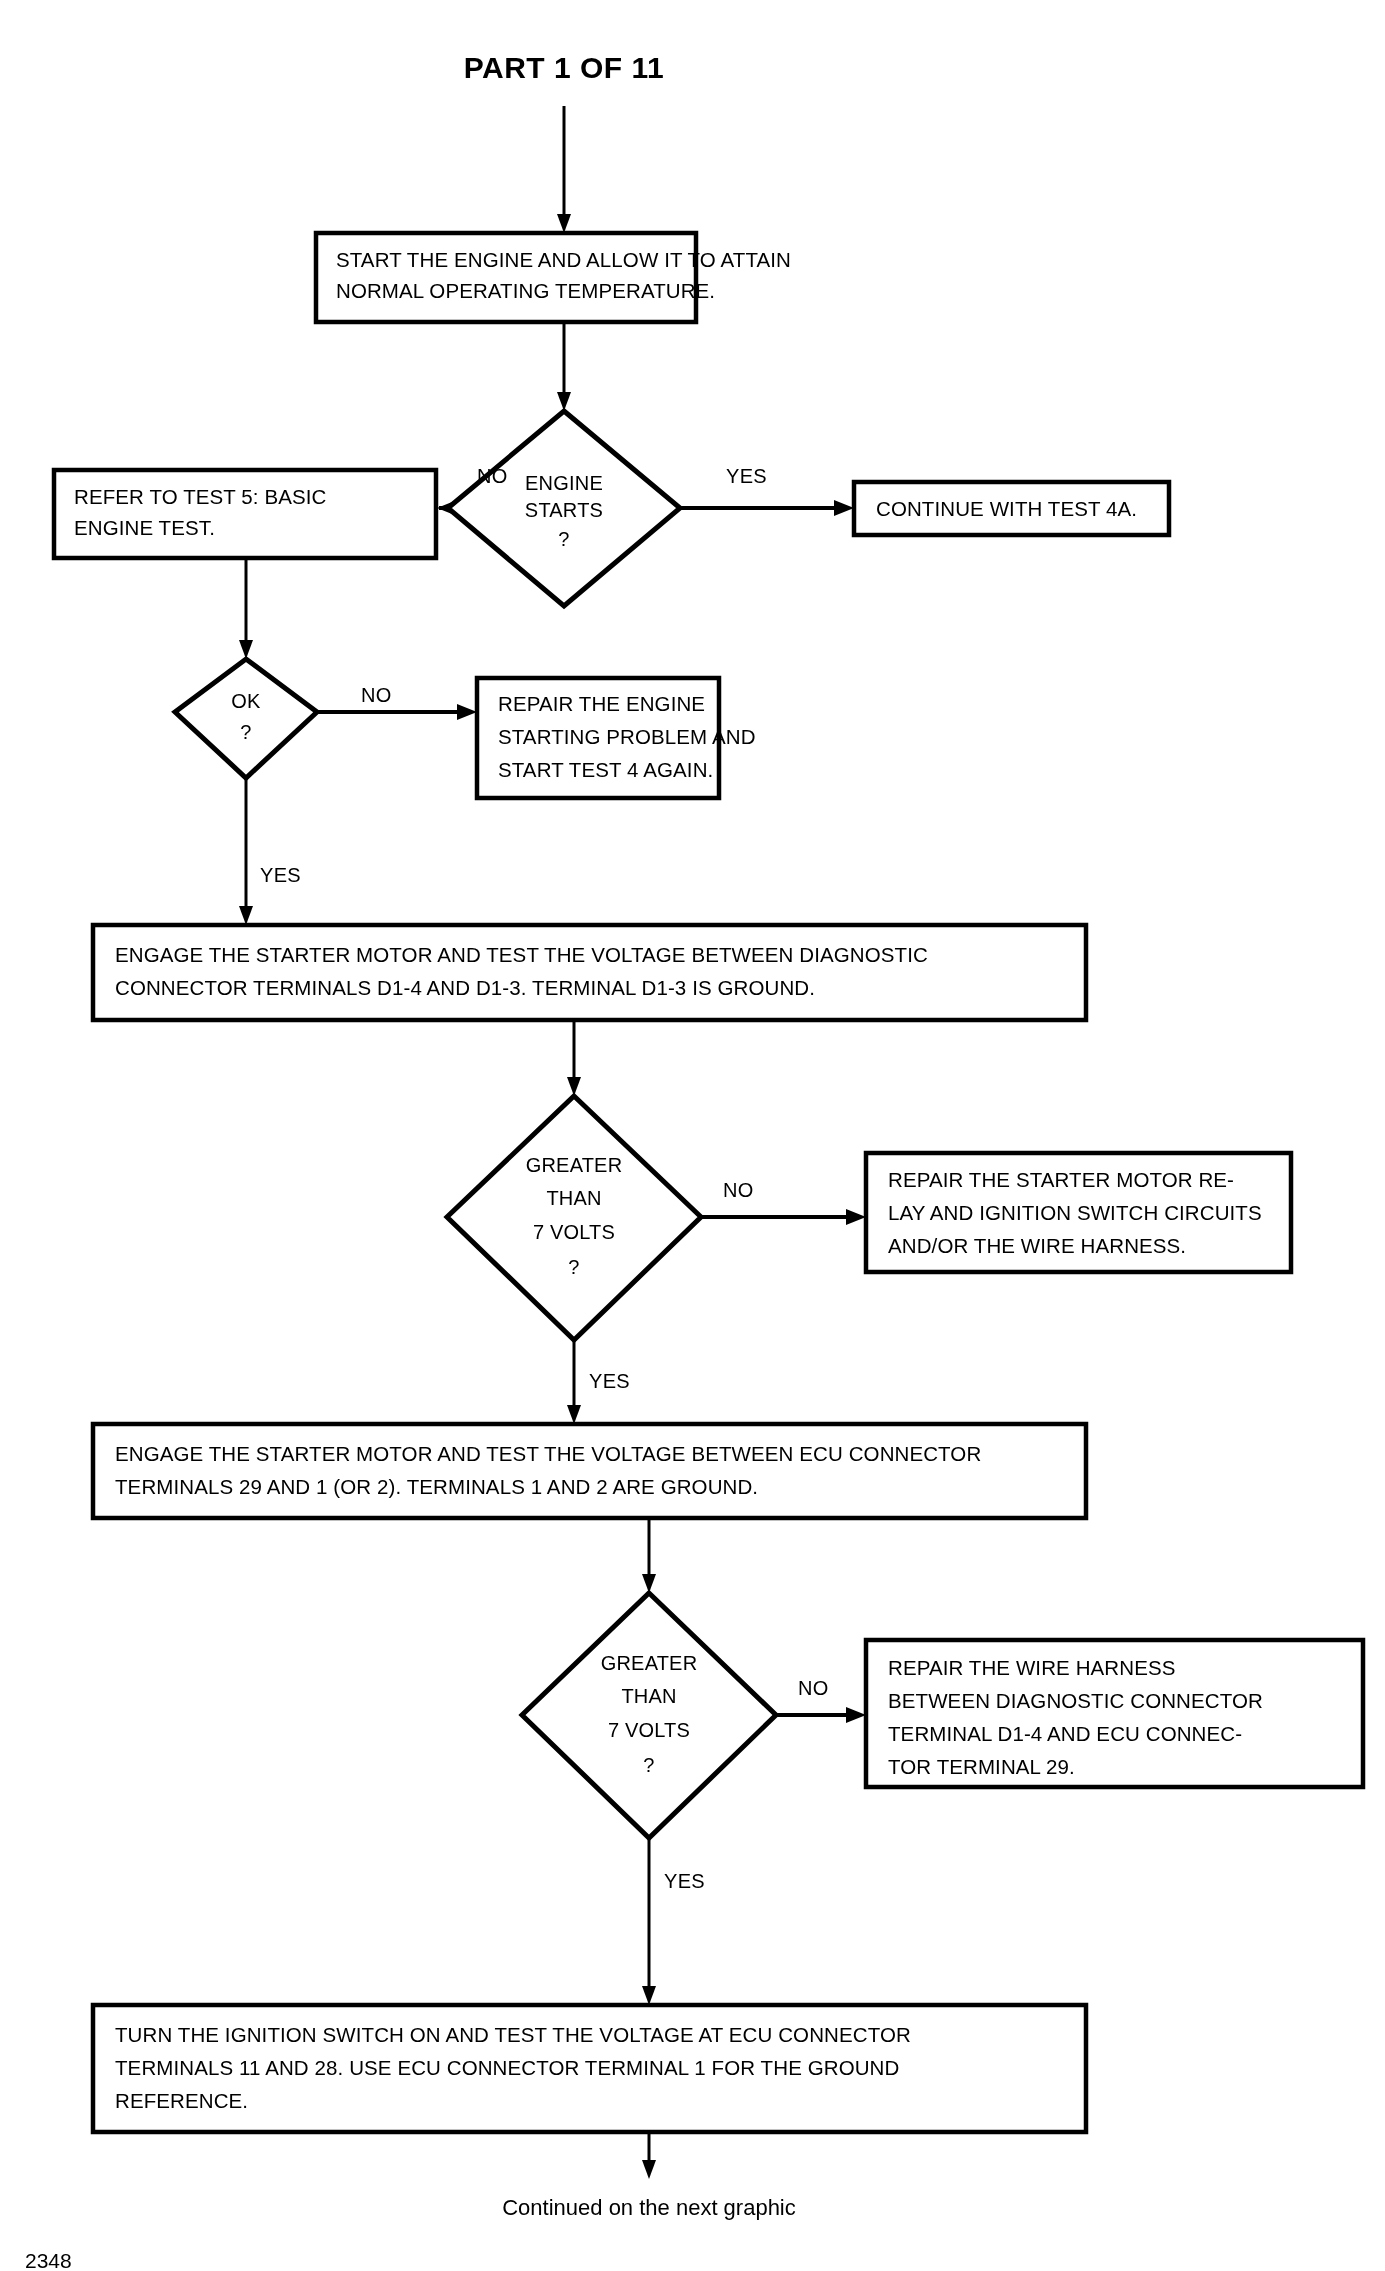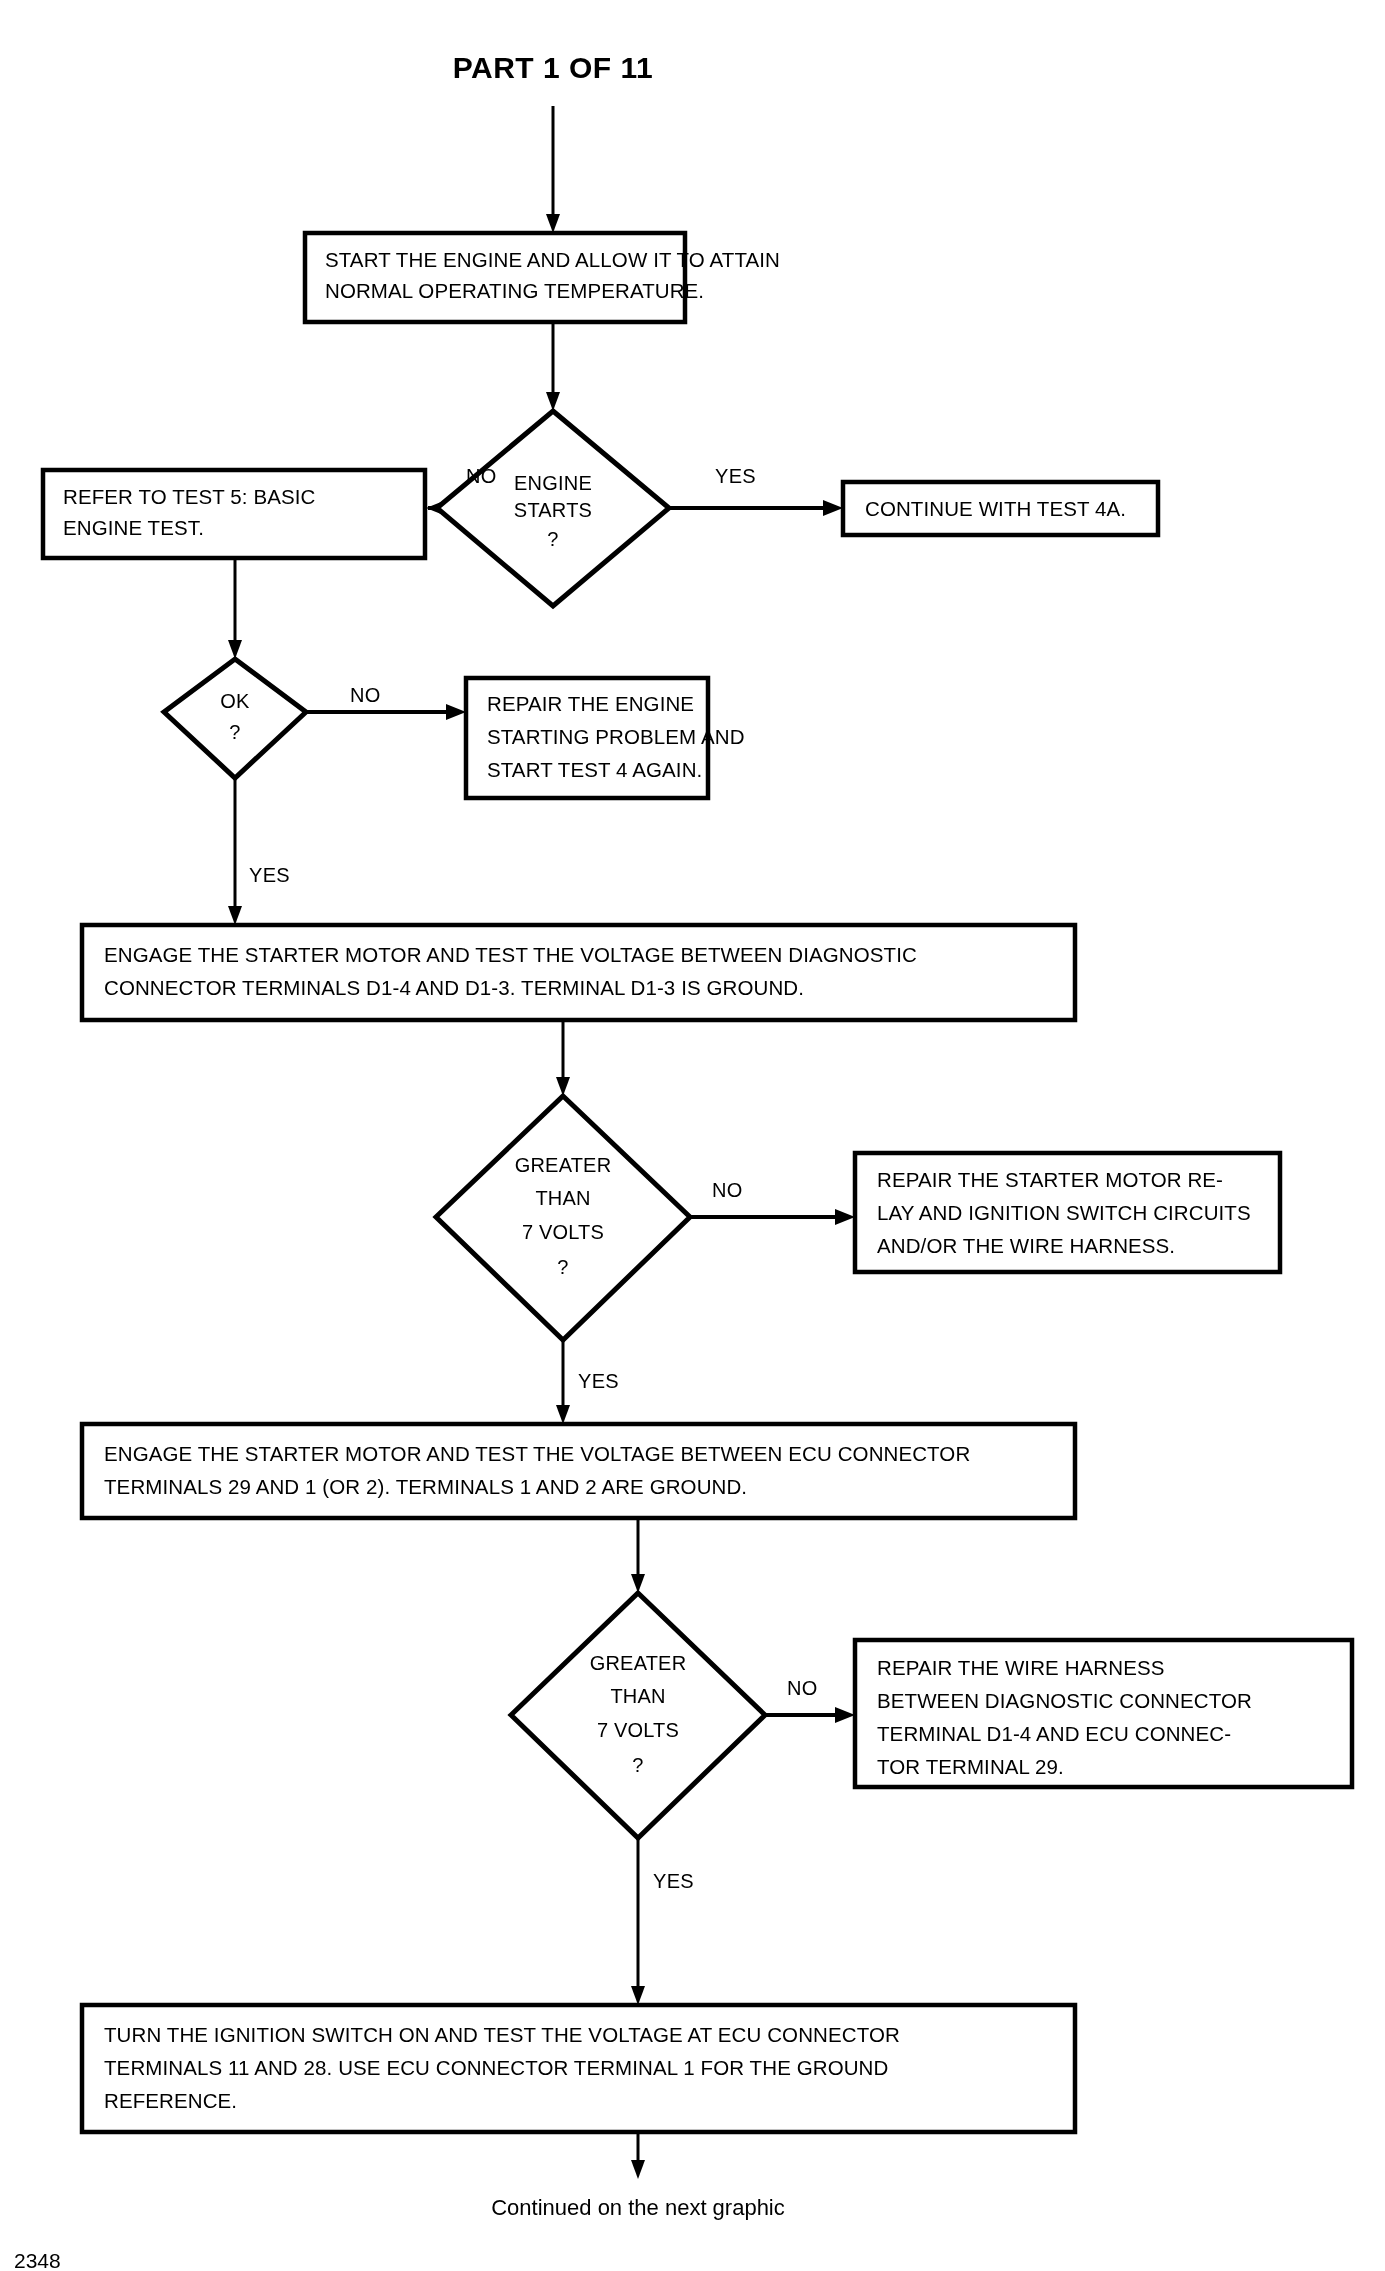--- a/index.html
+++ b/index.html
@@ -9,21 +9,21 @@
   }
   body {
     width: 1385px;
     height: 2271px;
     position: relative;
     font-family: "Liberation Sans", sans-serif;
     overflow: hidden;
   }
   #sheet {
     position: absolute;
-    left: 0; top: 0;
+    left: 11px; top: 0;
     width: 1197px;
     height: 2271px;
   }
   svg#flow {
     position: absolute;
     left: 0; top: 0;
     width: 1385px;
     height: 2271px;
     display: block;
   }

